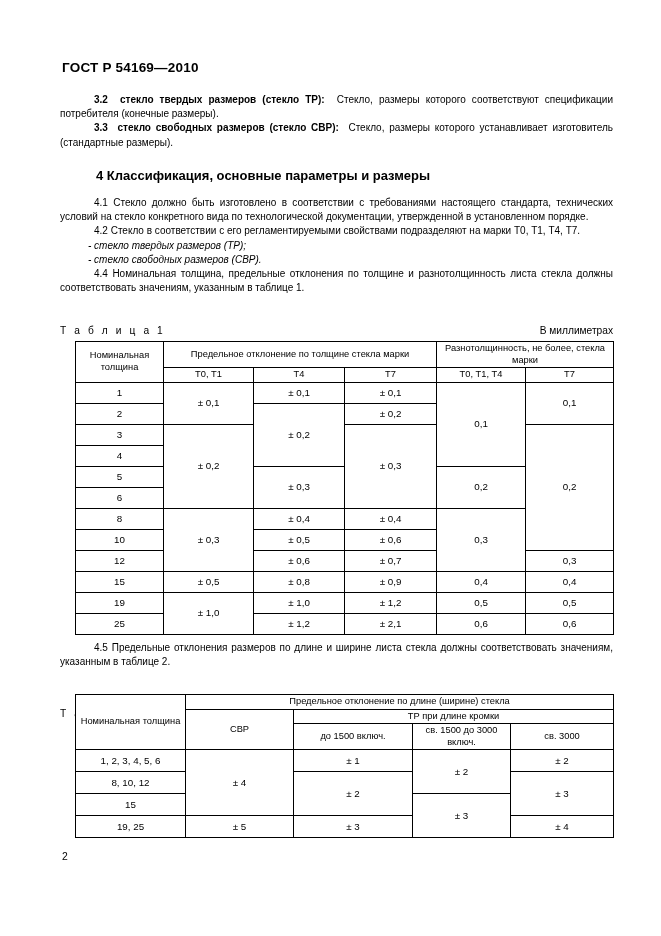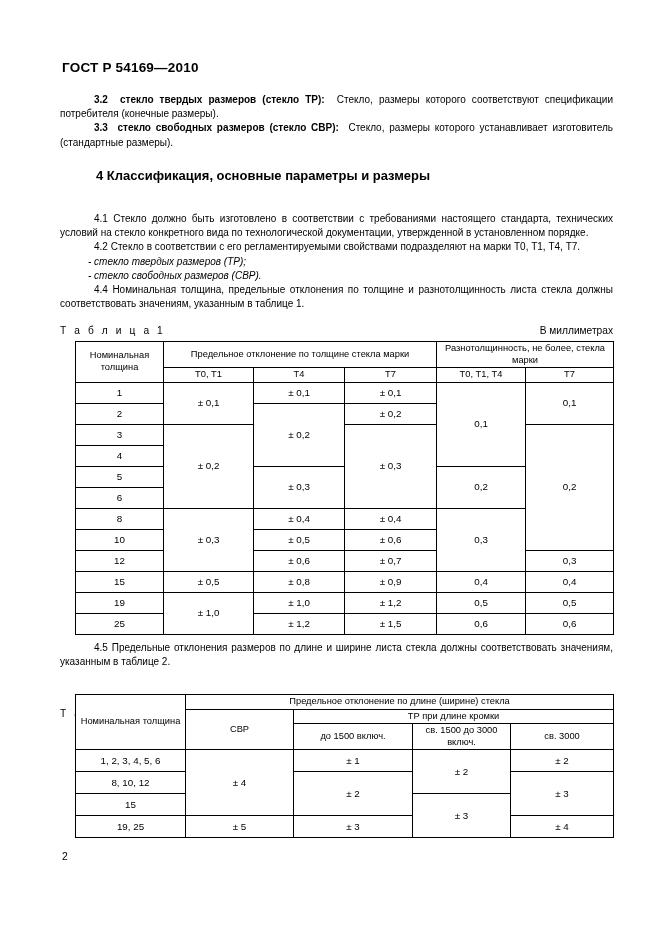--- a/index.html
+++ b/index.html
@@ -82,21 +82,21 @@
 
   <div class="body-block" style="top:93px;">
     <p class="para indent"><span class="b">3.2</span>&nbsp;&nbsp;<span class="b">стекло твердых размеров (стекло ТР):</span>&nbsp;&nbsp;<span>Стекло, размеры которого соответствуют спецификации потребителя (конечные размеры).</span></p>
     <p class="para indent"><span class="b">3.3</span>&nbsp;&nbsp;<span class="b">стекло свободных размеров (стекло СВР):</span>&nbsp;&nbsp;<span>Стекло, размеры которого устанавливает изготовитель (стандартные размеры).</span></p>
   </div>
 
   <div class="body-block" style="top:166px;">
     <p class="sec-head">4  Классификация, основные параметры и размеры</p>
   </div>
 
-  <div class="body-block" style="top:196px;margin-top:16px;">
+  <div class="body-block" style="top:196px;">
     <p class="para indent">4.1  Стекло должно быть изготовлено в соответствии с требованиями настоящего стандарта, технических условий на стекло конкретного вида по технологической документации, утвержденной в установленном порядке.</p>
     <p class="para indent">4.2  Стекло в соответствии с его регламентируемыми свойствами подразделяют на марки Т0, Т1, Т4, Т7.</p>
     <p class="para dash">- стекло твердых размеров (ТР);</p>
     <p class="para dash">- стекло свободных размеров (СВР).</p>
     <p class="para indent">4.4  Номинальная толщина, предельные отклонения по толщине и разнотолщинность листа стекла должны соответствовать значениям, указанным в таблице 1.</p>
   </div>
 
   <div class="tbl-caption" style="top:325px;">
     <span class="lbl">Т а б л и ц а  1</span>
     <span class="units">В миллиметрах</span>
@@ -186,21 +186,21 @@
           <td>19</td>
           <td rowspan="2">± 1,0</td>
           <td>± 1,0</td>
           <td>± 1,2</td>
           <td>0,5</td>
           <td>0,5</td>
         </tr>
         <tr>
           <td>25</td>
           <td>± 1,2</td>
-          <td>± 1,5</td>
+          <td>± 2,1</td>
           <td>0,6</td>
           <td>0,6</td>
         </tr>
       </tbody>
   </table>
 
   <div class="body-block" style="top:641px;">
     <p class="para indent">4.5  Предельные отклонения размеров по длине и ширине листа стекла должны соответствовать значениям, указанным в таблице 2.</p>
   </div>
 

